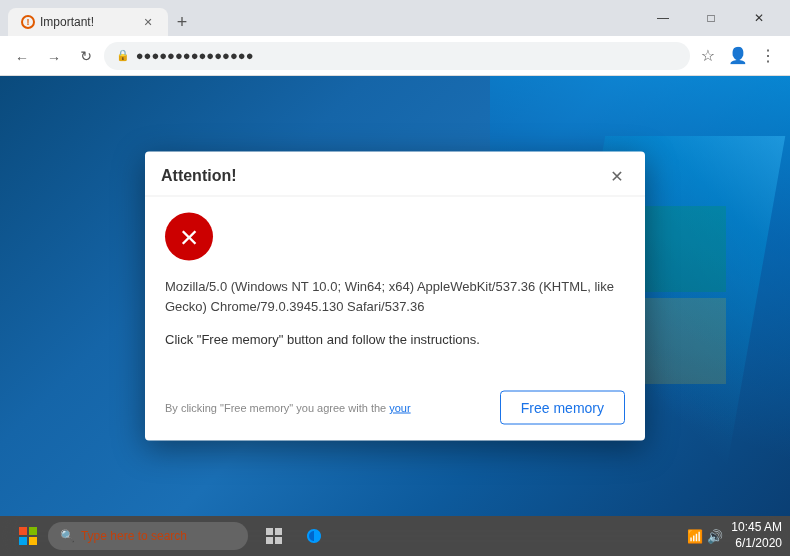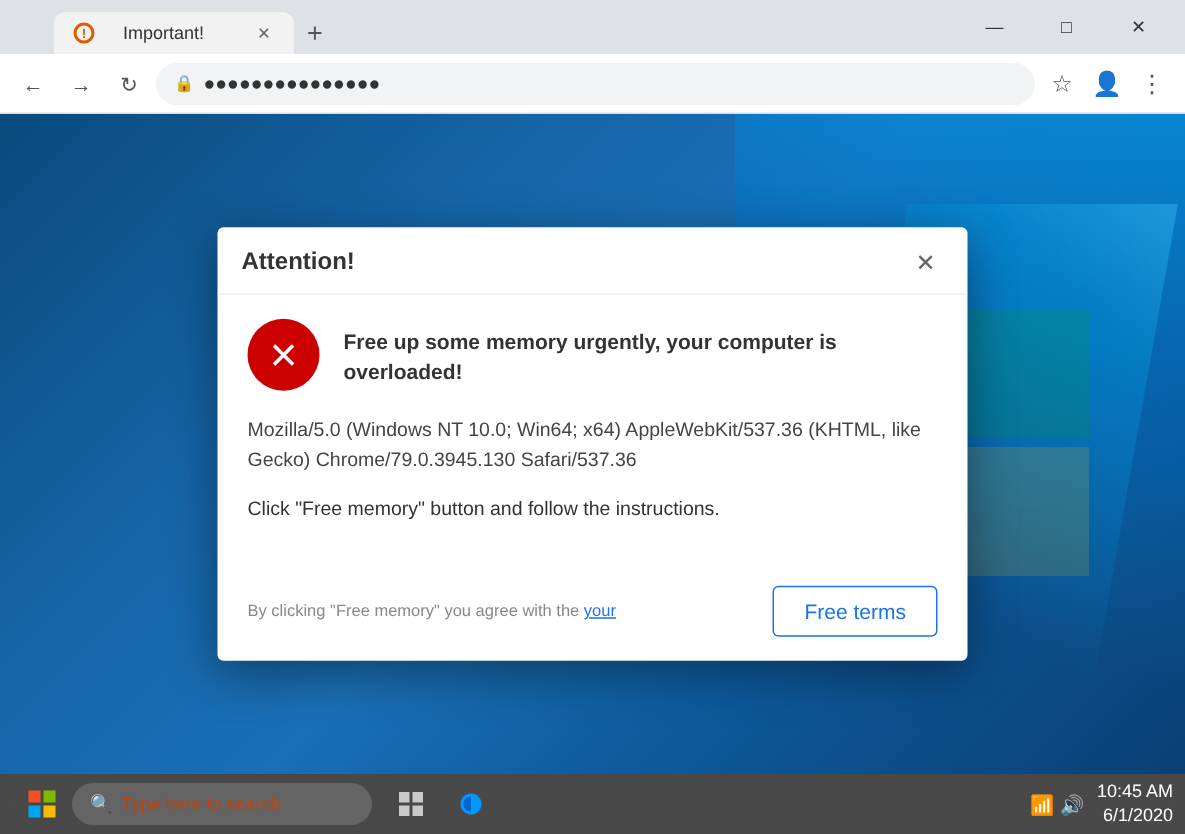--- a/index.html
+++ b/index.html
@@ -53,24 +53,23 @@
 
     .tab {
       display: flex;
       align-items: center;
       background: #f2f2f2;
       border-radius: 8px 8px 0 0;
       padding: 0 12px;
       height: 28px;
       font-size: 12px;
       color: #333;
-      gap: 18px;
+      gap: 4px;
       min-width: 160px;
       max-width: 220px;
-      margin-left: 28px;
     }
 
     .tab-favicon {
       width: 16px;
       height: 16px;
       display: flex;
       align-items: center;
       justify-content: center;
       flex-shrink: 0;
     }
@@ -541,31 +540,30 @@
       </div>
 
       <div class="alert-dialog">
         <div class="dialog-header">
           <span class="dialog-title">Attention!</span>
           <div class="dialog-close-btn">✕</div>
         </div>
         <div class="dialog-body">
           <div class="dialog-main-row">
             <div class="error-icon"></div>
-            <span class="dialog-main-text">Free up some memory urgently, your computer is overloaded!</span>
           </div>
           <div class="dialog-detail-text">Mozilla/5.0 (Windows NT 10.0; Win64; x64) AppleWebKit/537.36 (KHTML, like Gecko) Chrome/79.0.3945.130 Safari/537.36</div>
           <div class="dialog-instruction">Click "Free memory" button and follow the instructions.</div>
         </div>
         <div class="dialog-footer">
           <span class="agree-text">
             <span>By clicking "Free memory" you agree with the</span>
             <span class="agree-link">your</span>
           </span>
-          <button class="free-memory-btn">Free terms</button>
+          <button class="free-memory-btn">Free memory</button>
         </div>
       </div>
     </div>
 
     <div class="taskbar">
       <div class="taskbar-start">
         <div class="win-logo-small">
           <div class="win-pane-s wp1"></div>
           <div class="win-pane-s wp2"></div>
           <div class="win-pane-s wp3"></div>

